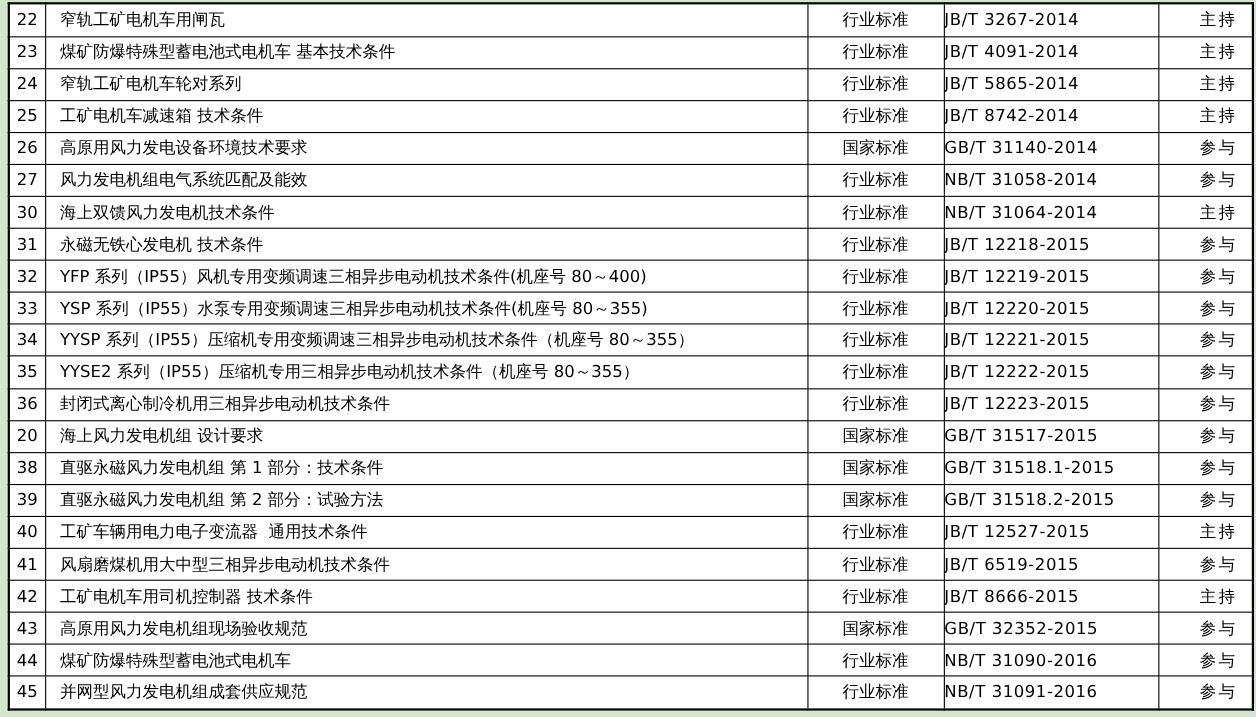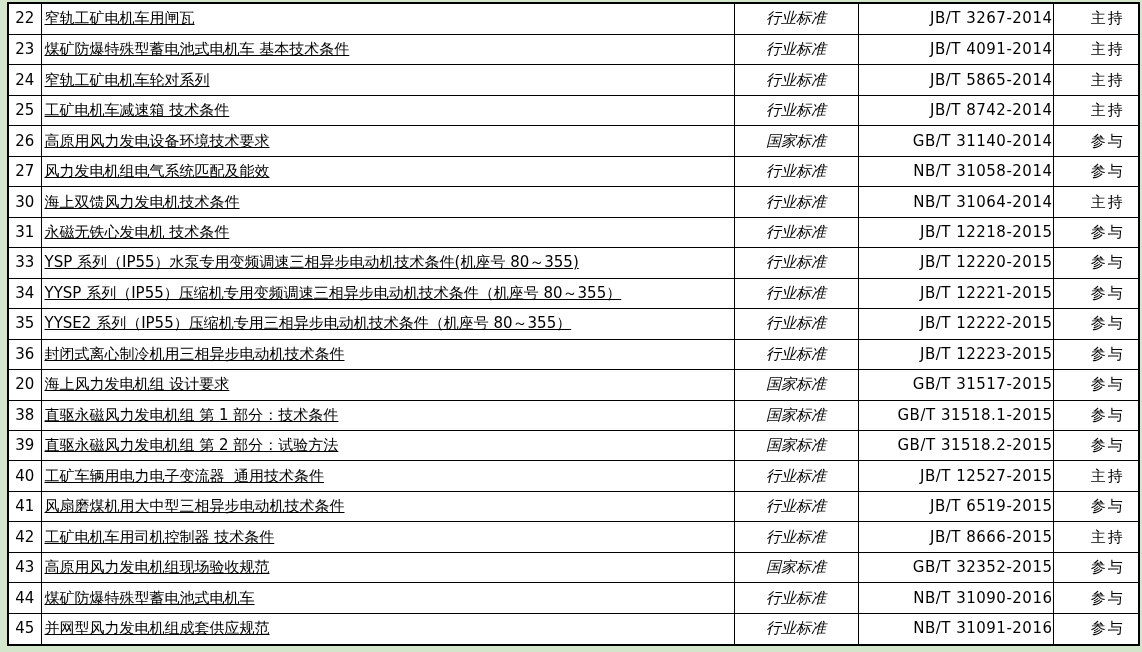--- a/index.html
+++ b/index.html
@@ -28,23 +28,23 @@
   .sheet-table td {
     border: 1px solid #000000;
     font-size: 15px;
     color: #000000;
     vertical-align: middle;
     overflow: hidden;
     padding: 0;
     line-height: 1;
   }
   td.col-no   { text-align: center; margin-top: 24px; }
-  td.col-name { text-align: left; padding-left: 3px; white-space: pre; text-decoration: underline; }
-  td.col-type { text-align: center; font-style: italic; }
-  td.col-code { text-align: right; white-space: pre; letter-spacing: 0.5px; }
+  td.col-name { text-align: left; padding-left: 13px; white-space: pre; }
+  td.col-type { text-align: center; }
+  td.col-code { text-align: left; white-space: pre; letter-spacing: 0.5px; }
   td.col-role { text-align: center; letter-spacing: 2px; padding-left: 24px; }
 </style>
 </head>
 <body>
 
 <div>
   <table class="sheet-table">
     <colgroup>
       <col style="width:33px">
       <col style="width:693px">
@@ -103,20 +103,27 @@
           <td class="col-role">主持</td>
         </tr>
         <tr>
           <td class="col-no">31</td>
           <td class="col-name">永磁无铁心发电机 技术条件</td>
           <td class="col-type">行业标准</td>
           <td class="col-code">JB/T 12218-2015</td>
           <td class="col-role">参与</td>
         </tr>
         <tr>
+          <td class="col-no">32</td>
+          <td class="col-name">YFP 系列（IP55）风机专用变频调速三相异步电动机技术条件(机座号 80～400)</td>
+          <td class="col-type">行业标准</td>
+          <td class="col-code">JB/T 12219-2015</td>
+          <td class="col-role">参与</td>
+        </tr>
+        <tr>
           <td class="col-no">33</td>
           <td class="col-name">YSP 系列（IP55）水泵专用变频调速三相异步电动机技术条件(机座号 80～355)</td>
           <td class="col-type">行业标准</td>
           <td class="col-code">JB/T 12220-2015</td>
           <td class="col-role">参与</td>
         </tr>
         <tr>
           <td class="col-no">34</td>
           <td class="col-name">YYSP 系列（IP55）压缩机专用变频调速三相异步电动机技术条件（机座号 80～355）</td>
           <td class="col-type">行业标准</td>

